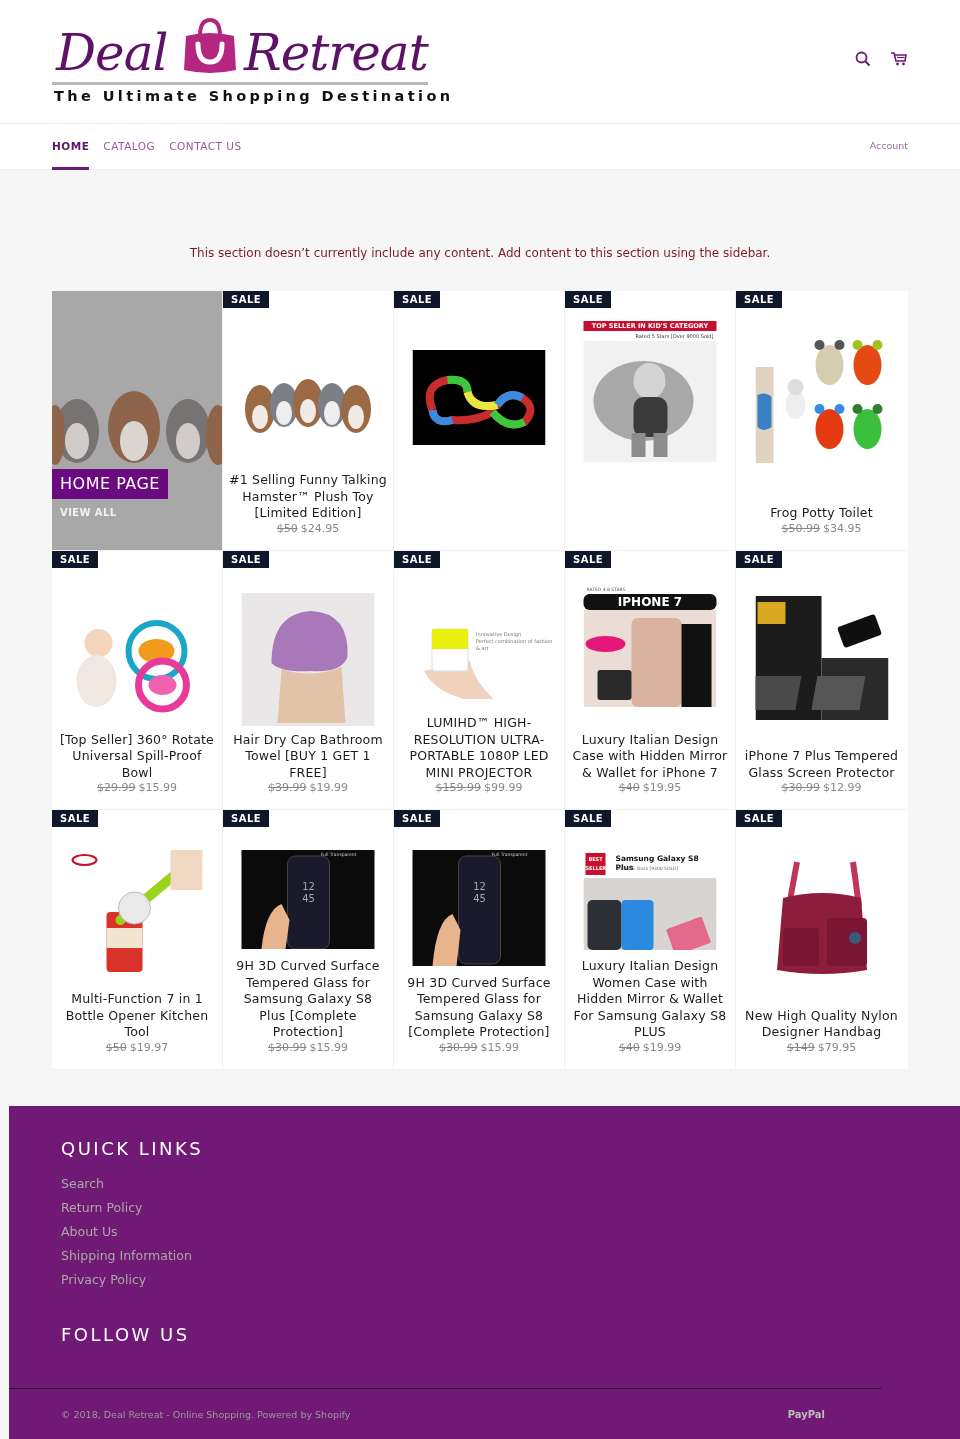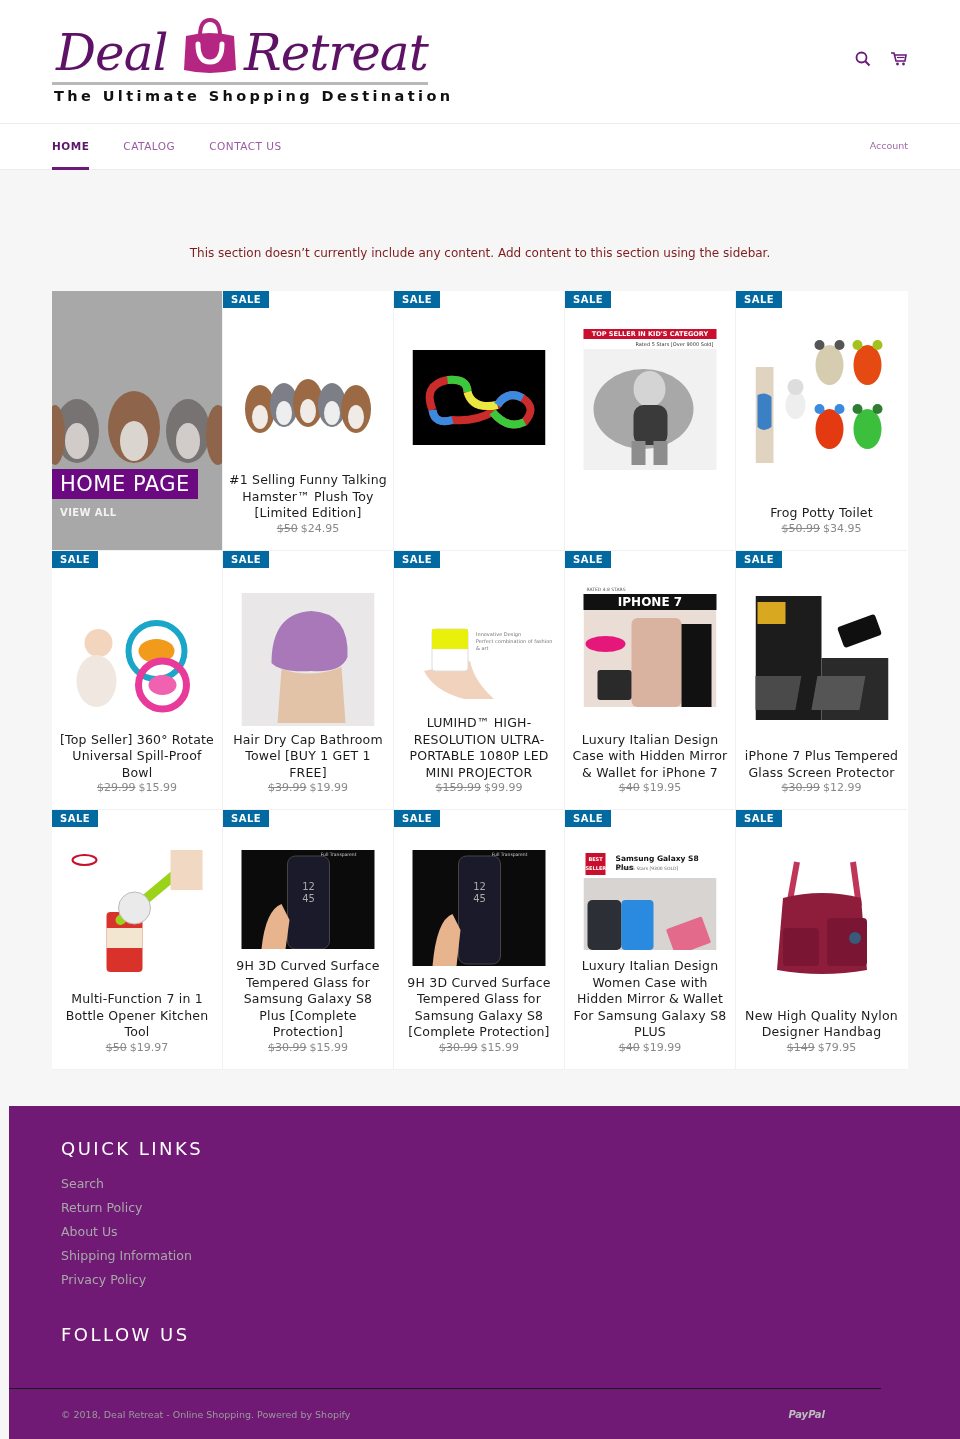--- a/index.html
+++ b/index.html
@@ -13,53 +13,53 @@
   .logo-word.left { left: 4px; }
   .logo-word.right { left: 192px; }
   .logo-bag { position: absolute; left: 128px; top: 4px; width: 60px; height: 60px; }
   .logo-rule { position: absolute; left: 0; top: 68px; width: 376px; height: 3px; background: #b8b8b8; }
   .logo-tagline { position: absolute; left: 2px; top: 74px; font-family: "DejaVu Sans", sans-serif; font-weight: bold; font-size: 14.5px; letter-spacing: 3.4px; color: #111; white-space: nowrap; }
   .header-icons { position: absolute; right: 52px; top: 50px; display: flex; gap: 18px; }
   .header-icons span { width: 18px; height: 18px; display: block; cursor: pointer; }
 
   
   .site-nav { background: #fff; height: 46px; position: relative; border-bottom: 1px solid #ececec; }
-  .nav-links { position: absolute; left: 52px; top: 0; display: flex; gap: 34px; height: 46px; }
+  .nav-links { position: absolute; left: 52px; top: 0; display: flex; gap: 14px; height: 46px; }
   .nav-link { font-size: 10.5px; letter-spacing: 0.5px; color: #9a5aa3; text-decoration: none; line-height: 44px; height: 46px; position: relative; cursor: pointer; }
   .nav-link.active { color: #5c1769; font-weight: bold; }
   .nav-link.active::after { content: ""; position: absolute; left: 0; right: 0; bottom: 0; height: 3px; background: #6b1a7a; }
   .account-link { position: absolute; right: 52px; top: 0; line-height: 44px; font-size: 9.5px; color: #a16aa8; cursor: pointer; }
 
   
   main { position: relative; }
   .empty-note { text-align: center; font-size: 12px; color: #7f1d1d; padding-top: 76px; height: 121px; }
   .grid { position: absolute; left: 52px; top: 121px; width: 856px; display: grid; grid-template-columns: repeat(5, 171px); grid-auto-rows: 259.5px; gap: 0; background: #fff; }
   .card { background: #fff; position: relative; border-right: 1px solid #f1f1f1; border-bottom: 1px solid #f1f1f1; cursor: pointer; overflow: hidden; }
   .card:nth-child(5n) { border-right: none; }
-  .badge { position: absolute; left: 0; top: 0; background: #0369a1; color: #fff; font-size: 10px; font-weight: bold; letter-spacing: 0.5px; padding: 3px 8px 3px 8px; z-index: 2; }
+  .badge { position: absolute; left: 0; top: 0; background: #0f172a; color: #fff; font-size: 10px; font-weight: bold; letter-spacing: 0.5px; padding: 3px 8px 3px 8px; z-index: 2; }
   .thumb { position: absolute; left: 50%; transform: translateX(-50%); }
   .card-info { position: absolute; left: 6px; right: 6px; bottom: 14px; text-align: center; }
   .card-title { font-size: 12.5px; line-height: 16.5px; color: #1c1c1c; letter-spacing: 0.2px; }
   .card-price { font-size: 11px; color: #888; margin-top: 0px; line-height: 14px; }
   .card-price s { color: #888; margin-right: 3px; }
 
   
   .hero { background: #a8a8a8; }
   .hero-art { position: absolute; left: 0; top: 70px; width: 171px; height: 120px; }
-  .hero-title { position: absolute; left: 0; top: 178px; background: #6b0a80; color: #fff; font-size: 21px; letter-spacing: 0.5px; padding: 2px 8px 2px 8px; line-height: 26px; }
+  .hero-title { position: absolute; left: 0; top: 178px; background: #6b0a80; color: #fff; font-size: 16px; letter-spacing: 0.5px; padding: 2px 8px 2px 8px; line-height: 26px; }
   .hero-link { position: absolute; left: 8px; top: 216px; color: #f2f2f2; font-size: 10px; font-weight: bold; letter-spacing: 0.4px; }
 
   
   .site-footer { position: absolute; left: 9px; top: 1106px; width: 960px; height: 333px; background: #701a75; }
   .footer-h { position: absolute; left: 52px; font-size: 18px; letter-spacing: 2.5px; color: #fff; font-weight: normal; }
   .footer-links { position: absolute; left: 52px; top: 66px; list-style: none; }
   .footer-links li { font-size: 12.5px; color: #a8a8a8; line-height: 24px; cursor: pointer; }
   .footer-bottom { position: absolute; left: 0; top: 282px; width: 872px; height: 51px; border-top: 1px solid #1a1a1a; }
   .copyright { position: absolute; left: 52px; top: 20px; font-size: 9.5px; color: #9a9a9a; }
-  .paypal { position: absolute; right: 56px; top: 20px; font-size: 10px; font-weight: bold; font-style: italic; color: #bdbdbd; }
+  .paypal { position: absolute; right: 56px; top: 20px; font-size: 10px; font-weight: bold; color: #bdbdbd; }
 </style>
 </head>
 <body>
 
 <header class="site-header">
   <div class="logo">
     <span class="logo-word left">Deal</span>
     <svg class="logo-bag" viewBox="0 0 60 60">
       <path d="M20 18 Q20 2 30 2 Q40 2 40 18" fill="none" stroke="#b0267e" stroke-width="4"></path>
       <path d="M6 18 Q30 12 54 18 L56 52 Q30 58 4 52 Z" fill="#b52582"></path>
@@ -146,21 +146,21 @@
         <path d="M35 30 Q55 28 55 42" fill="none" stroke="#3cc83c" stroke-width="8"></path>
         <path d="M55 42 Q60 60 85 55" fill="none" stroke="#e8e840" stroke-width="8"></path>
         <path d="M85 55 Q95 40 110 48" fill="none" stroke="#3a8ae0" stroke-width="8"></path>
         <path d="M112 72 Q95 80 80 62" fill="none" stroke="#3cc83c" stroke-width="8"></path>
         <path d="M40 70 Q22 75 20 60" fill="none" stroke="#3a8ae0" stroke-width="8"></path>
       </svg>
     </div>
 
     <div class="card">
       <span class="badge">SALE</span>
-      <div class="thumb" style="top:30px;width:133px;height:141px;background:#f1f1f1;margin-top:8px;">
+      <div class="thumb" style="top:30px;width:133px;height:141px;background:#f1f1f1;">
         <div style="background:#c8102e;color:#fff;font-size:6.5px;font-weight:bold;text-align:center;height:10px;line-height:10px;">TOP SELLER IN KID'S CATEGORY</div>
         <div style="font-size:5px;text-align:right;padding-right:3px;height:10px;line-height:10px;color:#333;background:#fff;">Rated 5 Stars [Over 9000 Sold]</div>
         <svg width="133" height="121" viewBox="0 0 133 121">
             <ellipse cx="60" cy="60" rx="50" ry="40" fill="#a8a8a8"></ellipse>
             <ellipse cx="66" cy="40" rx="16" ry="18" fill="#d4d4d4"></ellipse>
             <rect x="50" y="56" width="34" height="40" rx="10" fill="#3a3a3a"></rect>
             <rect x="48" y="92" width="14" height="24" fill="#8d8d8d"></rect>
             <rect x="70" y="92" width="14" height="24" fill="#8d8d8d"></rect>
           </svg>
       </div>
@@ -237,21 +237,21 @@
       <div class="card-info">
         <div class="card-title">LUMIHD™ HIGH-RESOLUTION ULTRA-PORTABLE 1080P LED MINI PROJECTOR</div>
         <div class="card-price"><s>$159.99</s><span>$99.99</span></div>
       </div>
     </div>
 
     <div class="card">
       <span class="badge">SALE</span>
       <div class="thumb" style="top:35px;width:133px;height:121px;background:#fff;">
         <div style="font-size:4.5px;height:8px;line-height:8px;padding-left:3px;color:#555;">RATED 4.8 STARS</div>
-        <div style="background:#111;color:#fff;font-weight:bold;font-size:12px;height:16px;line-height:16px;text-align:center;">IPHONE 7</div>
+        <div style="background:#111;color:#fff;font-weight:bold;font-size:12px;height:16px;line-height:16px;text-align:center;border-radius:6px;">IPHONE 7</div>
         <svg width="133" height="97" viewBox="0 0 133 97">
           <rect width="133" height="97" fill="#e9ddd6"></rect>
           <ellipse cx="22" cy="34" rx="20" ry="8" fill="#e5177a"></ellipse>
           <rect x="48" y="8" width="50" height="89" rx="6" fill="#d9b2a0"></rect>
           <rect x="98" y="14" width="30" height="83" fill="#111"></rect>
           <rect x="14" y="60" width="34" height="30" rx="3" fill="#2a2a2a"></rect>
         </svg>
       </div>
       <div class="card-info">
         <div class="card-title">Luxury Italian Design Case with Hidden Mirror &amp; Wallet for iPhone 7</div>

